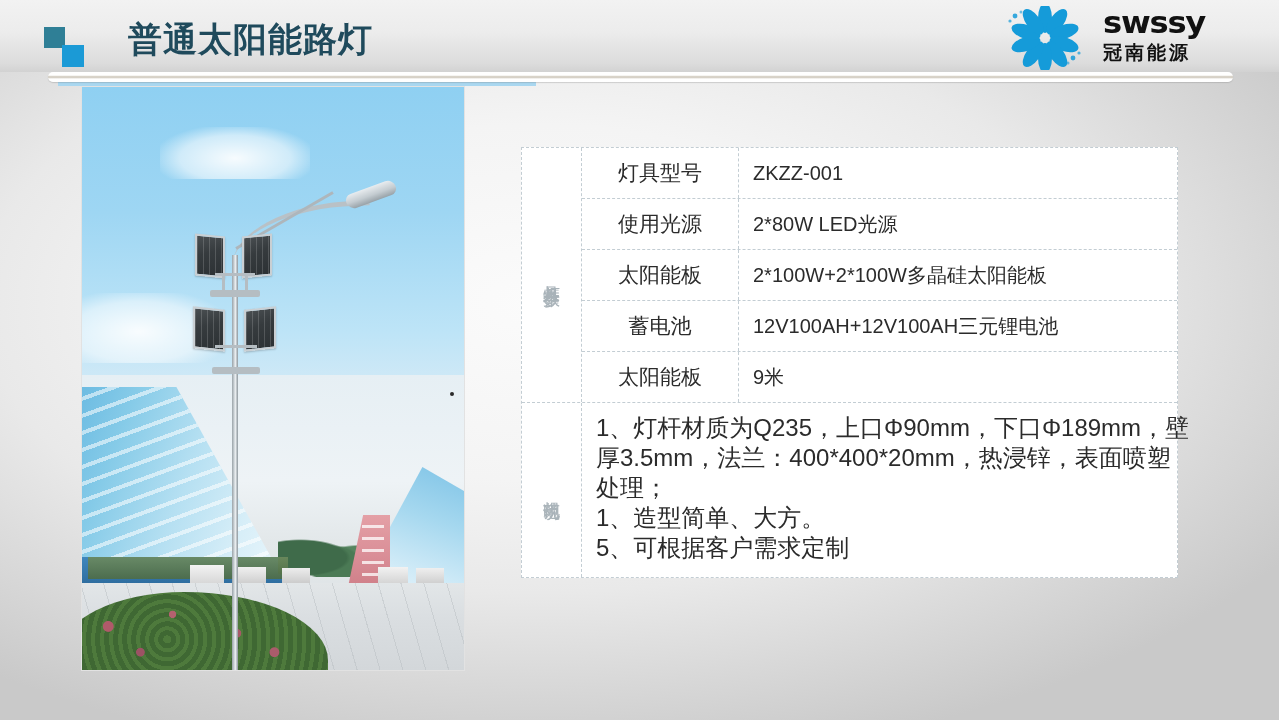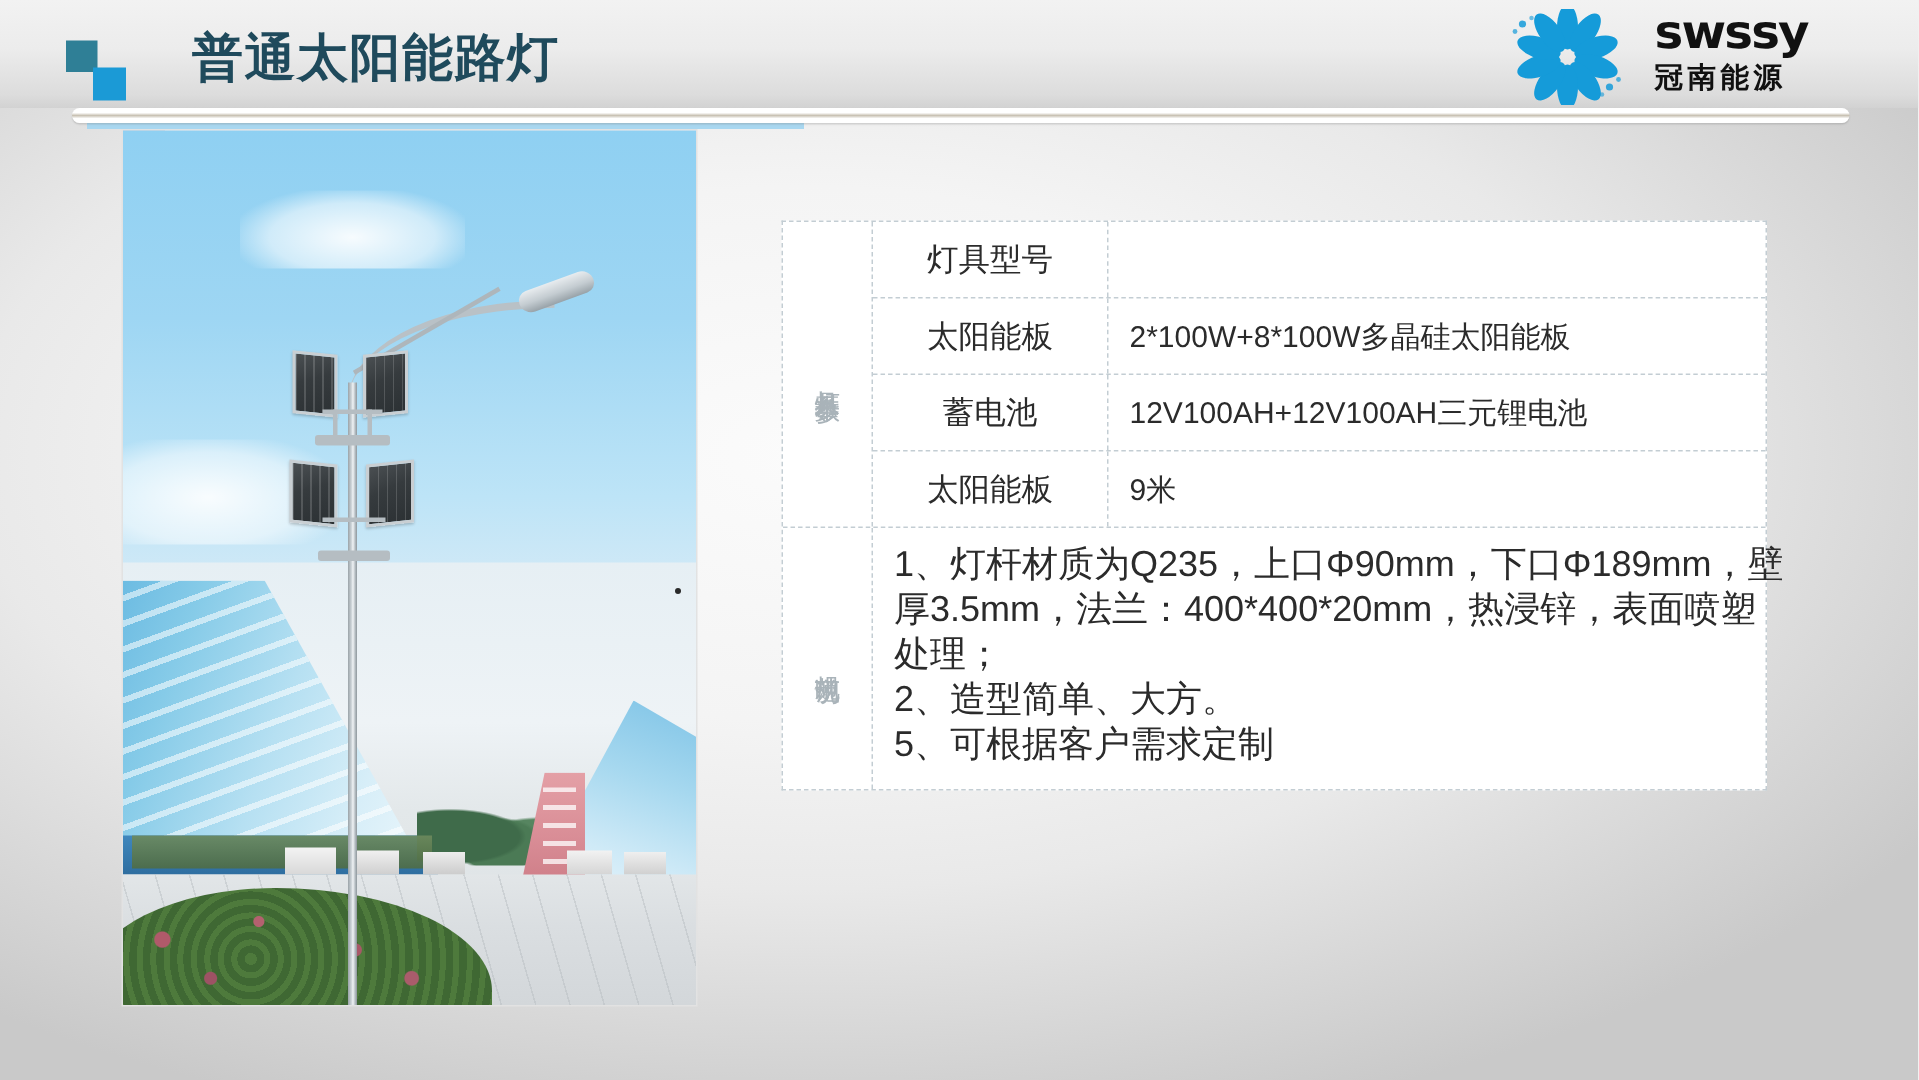--- a/index.html
+++ b/index.html
@@ -493,42 +493,47 @@
     <div class="dot-mark"></div>
   </div>
 
   <div id="spec-table">
 
     <div class="group-basic">
       <div class="vhead">灯具基本参数</div>
       <div class="rows">
         <div class="trow">
           <div class="kcell">灯具型号</div>
+          <div class="vcell">ZKZZ-001</div>
+        </div>
+        <div class="trow">
+          <div class="kcell">使用光源</div>
+          <div class="vcell">2*80W LED光源</div>
         </div>
         <div class="trow">
           <div class="kcell">太阳能板</div>
-          <div class="vcell">2*100W+8*100W多晶硅太阳能板</div>
+          <div class="vcell">2*100W+2*100W多晶硅太阳能板</div>
         </div>
         <div class="trow">
           <div class="kcell">蓄电池</div>
           <div class="vcell">12V100AH+12V100AH三元锂电池</div>
         </div>
         <div class="trow">
           <div class="kcell">太阳能板</div>
           <div class="vcell">9米</div>
         </div>
       </div>
     </div>
 
     <div class="group-spec">
       <div class="vhead">规范说明</div>
       <div class="note-body">
         <div>1、灯杆材质为Q235，上口Φ90mm，下口Φ189mm，壁</div>
         <div>厚3.5mm，法兰：400*400*20mm，热浸锌，表面喷塑</div>
         <div>处理；</div>
-        <div>2、造型简单、大方。</div>
+        <div>1、造型简单、大方。</div>
         <div>5、可根据客户需求定制</div>
       </div>
     </div>
 
   </div>
 
 </div>
 
 </body></html>

